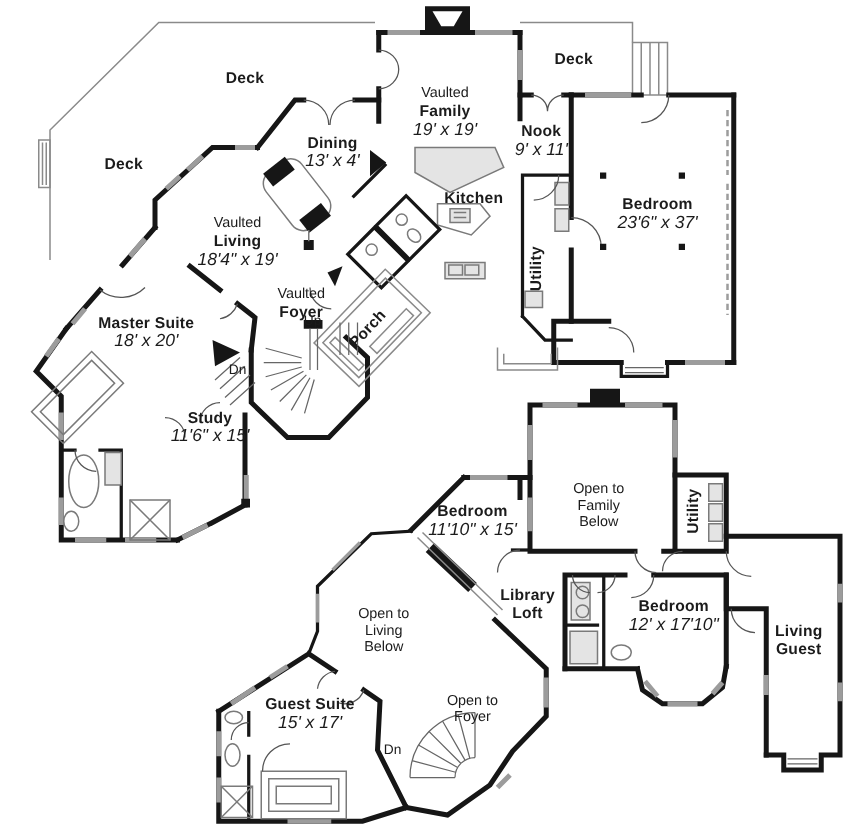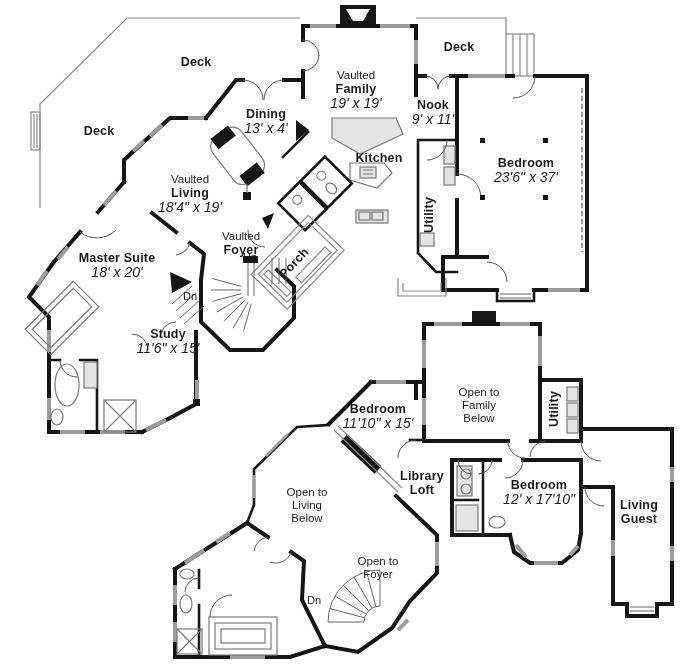--- a/index.html
+++ b/index.html
@@ -342,16 +342,20 @@
       <span class="dm">12' x 17'10"</span>
   </div>
   <div class="lbl nm" style="left:639px;top:512px">
     <span>Living</span>
       <span>Guest</span>
   </div>
   <div class="lbl px" style="left:378px;top:540px">
     <span>Open to</span>
       <span>Foyer</span>
   </div>
+  <div class="lbl" style="left:248px;top:571px">
+    <span class="nm">Guest Suite</span>
+      <span class="dm">15' x 17'</span>
+  </div>
   <div class="lbl sm" style="left:314px;top:600px">
       <span>Dn</span>
     </div>
 </div>
 
 </body></html>

